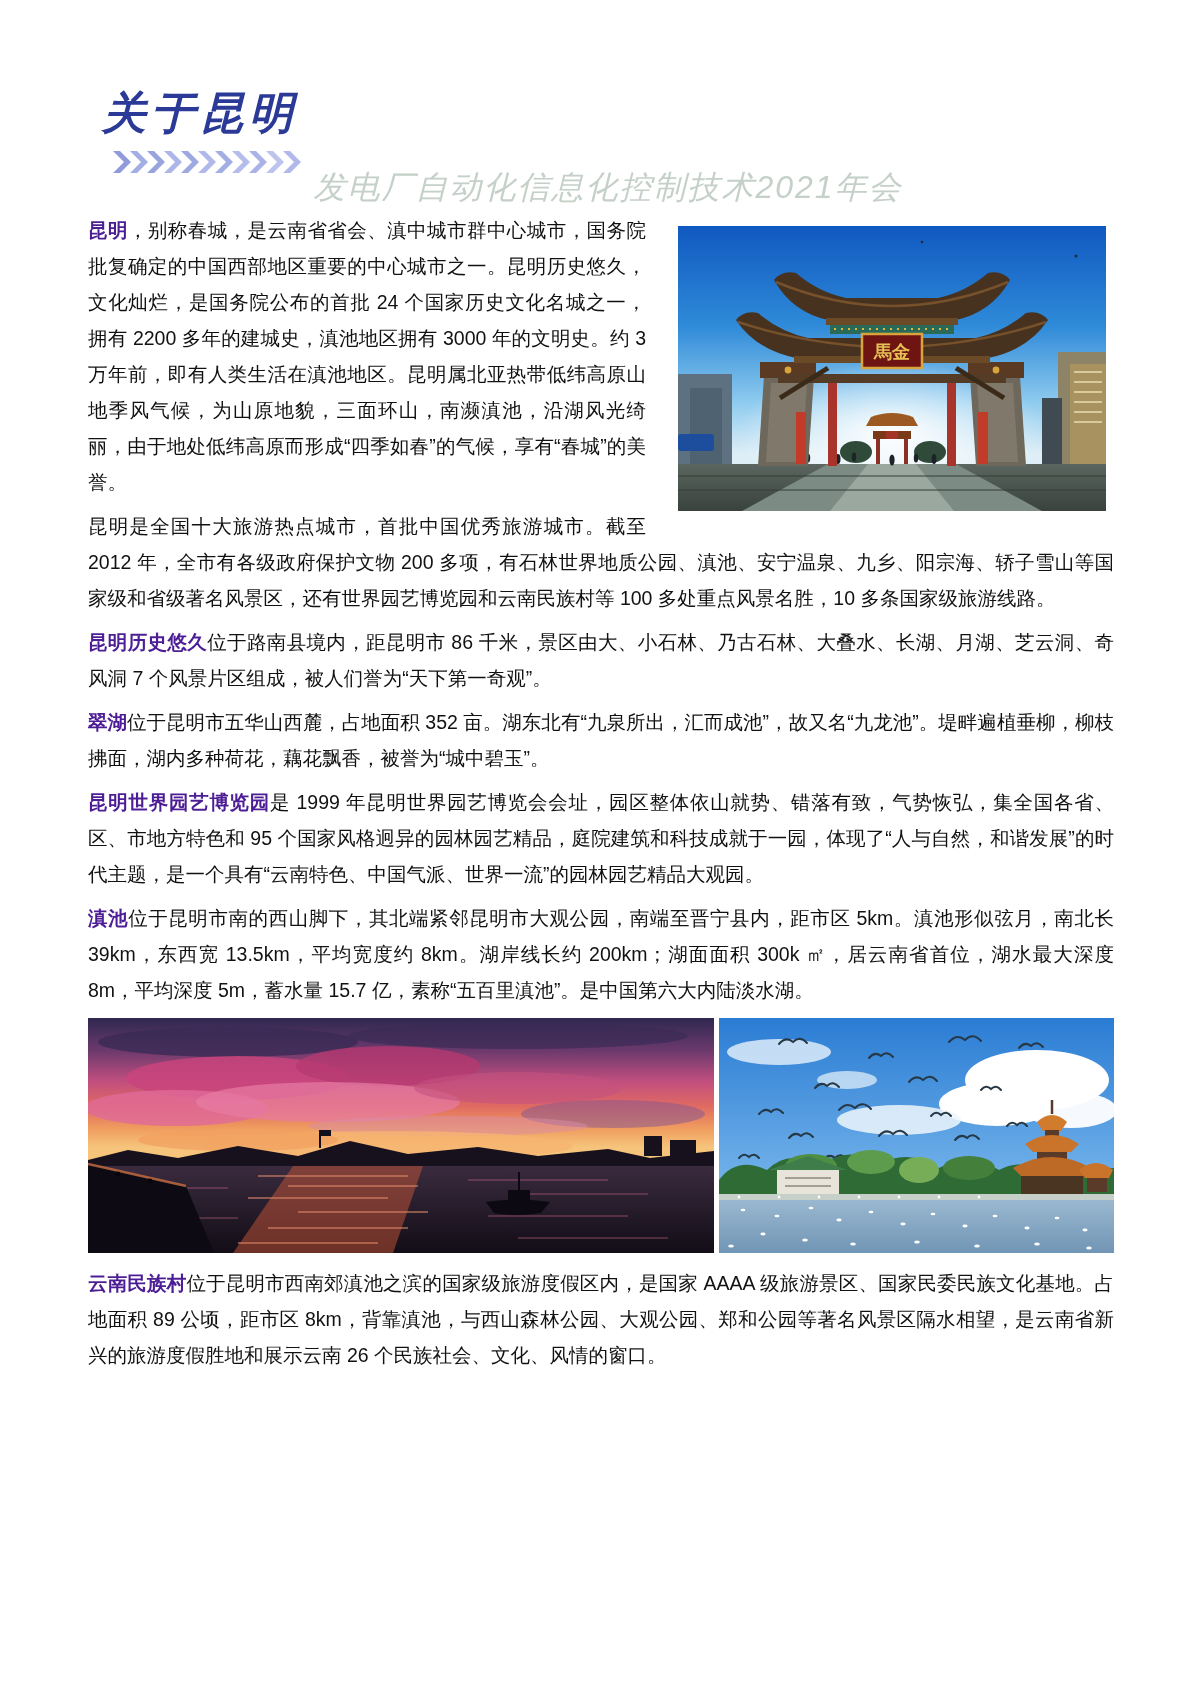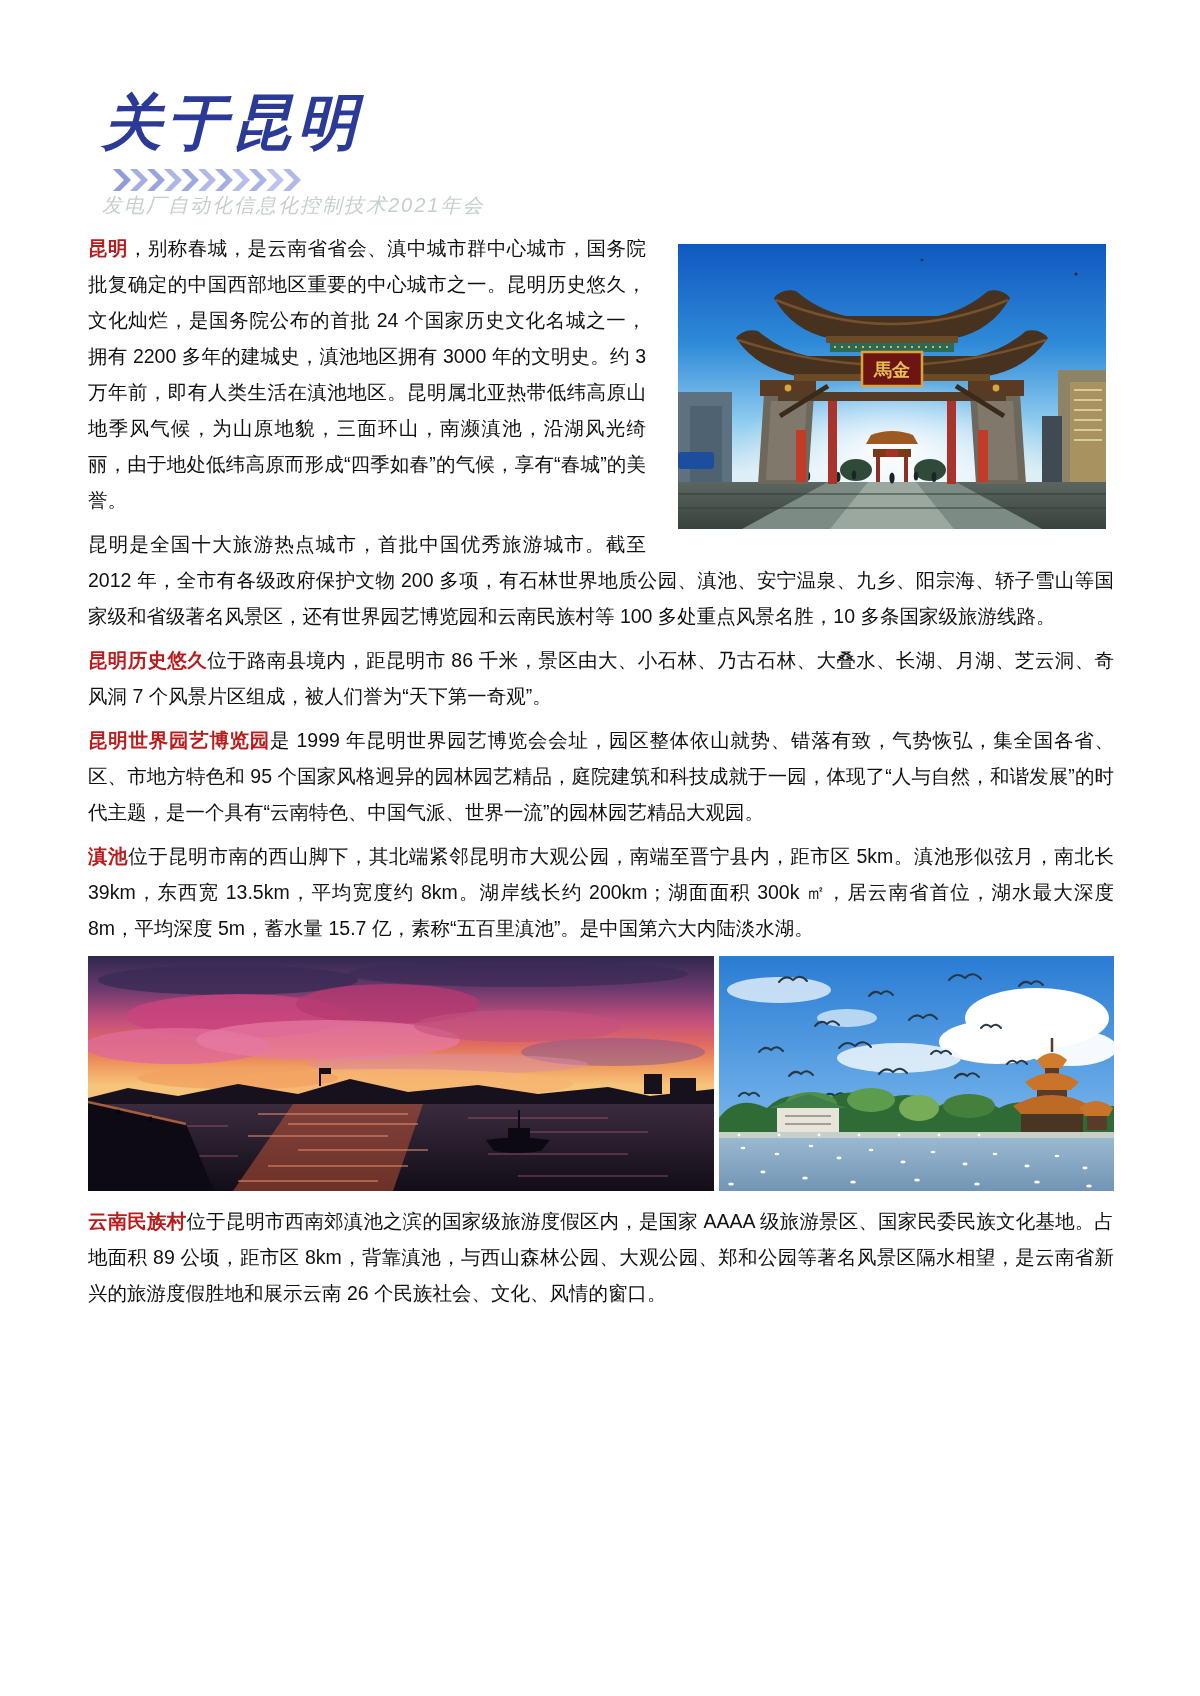--- a/index.html
+++ b/index.html
@@ -5,30 +5,30 @@
   html,body{margin:0;padding:0;}
   body{
     width:1200px;height:1696px;background:#ffffff;position:relative;overflow:hidden;
     font-family:"Liberation Sans","DejaVu Sans",sans-serif;color:#111;
   }
   .page{padding:90px 86px 0 88px;}
   .doc-title{
     margin:0 0 0 14px;
     font-family:Liberation Serif, serif;
     font-style:italic;font-weight:bold;
-    font-size:60px;line-height:1.1;color:#2b3a96;letter-spacing:5px;
+    font-size:44px;line-height:1.1;color:#2b3a96;letter-spacing:5px;
   }
   .chevrons{display:block;margin:12px 0 0 24px;}
   .watermark{
-    margin:0 0 0 14px;font-style:italic;font-size:20px;line-height:26px;
-    color:#c4d0c8;letter-spacing:2px;white-space:nowrap;
+    margin:0 0 0 14px;font-style:italic;font-size:32px;line-height:26px;
+    color:#c4d0c8;letter-spacing:2px;white-space:nowrap;text-align:center;
   }
   .content{margin-top:12px;font-size:19.5px;line-height:36px;text-align:justify;}
   .para{margin:0 0 8px 0;}
-  .para b{font-weight:bold;color:#b91c1c;}
+  .para b{font-weight:bold;color:#4c1d95;}
   figure.archway{
     float:right;width:428px;height:280px;margin:6px 0 8px 24px;padding:8px;
     overflow:hidden;
   }
   figure.archway svg{display:block;}
   .clear{clear:both;}
   .photo-row{display:flex;gap:5px;margin:10px 0 12px 0;}
   .photo{overflow:hidden;}
   .photo svg{display:block;}
 </style>
@@ -152,20 +152,21 @@
 
           <rect x="184" y="108" width="60" height="34" fill="#6e1513" stroke="#d9a43c" stroke-width="2.5"></rect>
           <text x="214" y="132" text-anchor="middle" font-size="18" font-weight="bold" fill="#e6c054">馬金</text>
         </svg>
       </figure>
     <b>昆明</b><span>，别称春城，是云南省省会、滇中城市群中心城市，国务院批复确定的中国西部地区重要的中心城市之一。昆明历史悠久，文化灿烂，是国务院公布的首批 24 个国家历史文化名城之一，拥有 2200 多年的建城史，滇池地区拥有 3000 年的文明史。约 3 万年前，即有人类生活在滇池地区。昆明属北亚热带低纬高原山地季风气候，为山原地貌，三面环山，南濒滇池，沿湖风光绮丽，由于地处低纬高原而形成“四季如春”的气候，享有“春城”的美誉。</span></div>
 
     <div class="para"><span>昆明是全国十大旅游热点城市，首批中国优秀旅游城市。截至 2012 年，全市有各级政府保护文物 200 多项，有石林世界地质公园、滇池、安宁温泉、九乡、阳宗海、轿子雪山等国家级和省级著名风景区，还有世界园艺博览园和云南民族村等 100 多处重点风景名胜，10 多条国家级旅游线路。</span></div>
     <div class="clear"></div>
     <div class="para"><b>昆明历史悠久</b><span>位于路南县境内，距昆明市 86 千米，景区由大、小石林、乃古石林、大叠水、长湖、月湖、芝云洞、奇风洞 7 个风景片区组成，被人们誉为“天下第一奇观”。</span></div>
+    <div class="para"><b>翠湖</b><span>位于昆明市五华山西麓，占地面积 352 亩。湖东北有“九泉所出，汇而成池”，故又名“九龙池”。堤畔遍植垂柳，柳枝拂面，湖内多种荷花，藕花飘香，被誉为“城中碧玉”。</span></div>
     <div class="para"><b>昆明世界园艺博览园</b><span>是 1999 年昆明世界园艺博览会会址，园区整体依山就势、错落有致，气势恢弘，集全国各省、区、市地方特色和 95 个国家风格迥异的园林园艺精品，庭院建筑和科技成就于一园，体现了“人与自然，和谐发展”的时代主题，是一个具有“云南特色、中国气派、世界一流”的园林园艺精品大观园。</span></div>
     <div class="para"><b>滇池</b><span>位于昆明市南的西山脚下，其北端紧邻昆明市大观公园，南端至晋宁县内，距市区 5km。滇池形似弦月，南北长 39km，东西宽 13.5km，平均宽度约 8km。湖岸线长约 200km；湖面面积 300k ㎡，居云南省首位，湖水最大深度 8m，平均深度 5m，蓄水量 15.7 亿，素称“五百里滇池”。是中国第六大内陆淡水湖。</span></div>
 
     <div class="photo-row">
       <div class="photo">
         <svg width="626" height="235" viewBox="0 0 626 235">
           <defs>
             <linearGradient id="skyS" x1="0" y1="0" x2="0" y2="1">
               <stop offset="0" stop-color="#2e2850"></stop>
               <stop offset="0.22" stop-color="#6e3a6e"></stop>

